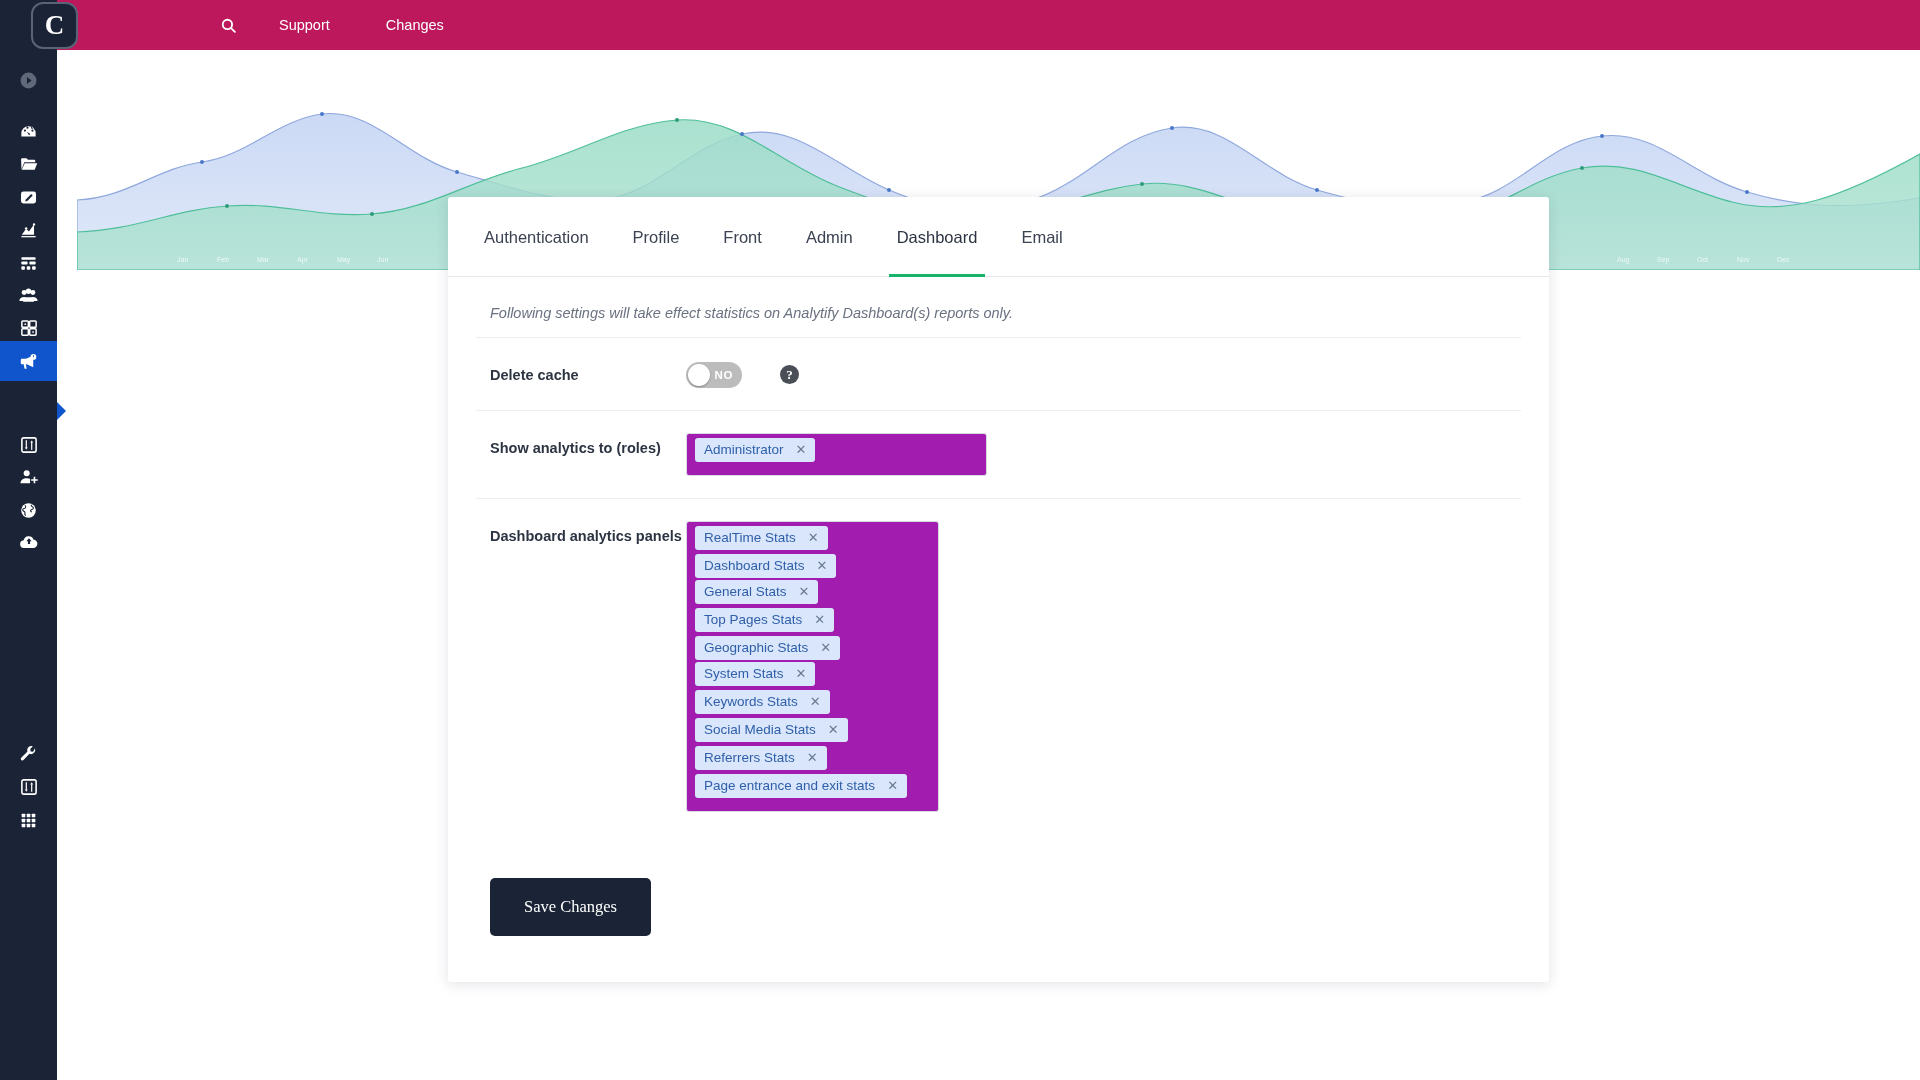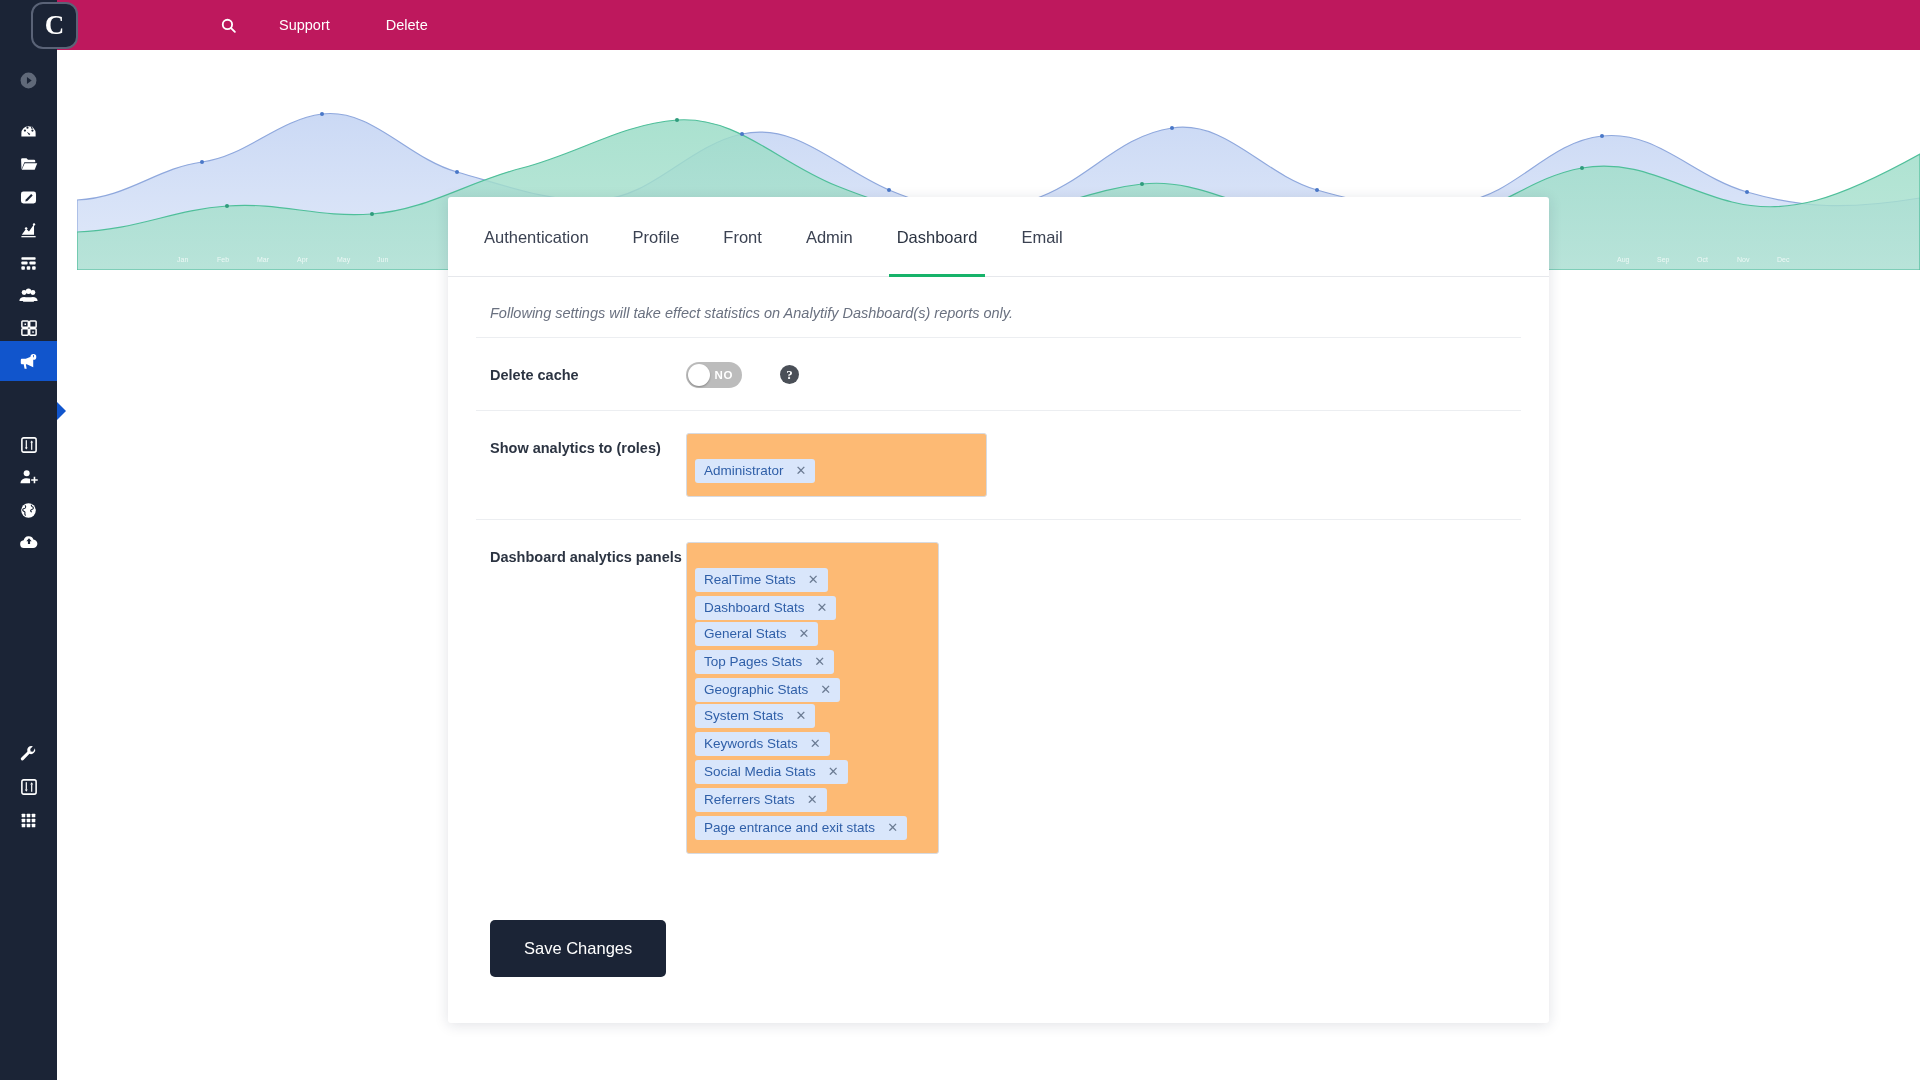--- a/index.html
+++ b/index.html
@@ -125,42 +125,42 @@
     width: 19px; height: 19px; border-radius: 50%; background: #4a4f57;
     color: #fff; font-size: 13px; font-weight: bold;
     display: inline-flex; align-items: center; justify-content: center;
     margin-left: 38px; margin-top: 5px; cursor: pointer;
     font-family: "Liberation Serif", serif;
   }
 
   
   .tagbox {
     border: 1px solid #d7dae0; border-radius: 3px;
-    background: #fdba74; padding: 23px 8px 9px 8px;
+    background: #a21caf; padding: 2px 8px 9px 8px;
     min-height: 42px;
   }
   .tagbox.roles { width: 301px; }
   .tagbox.panels { width: 253px; }
   .tagline { display: block; margin: 2px 0; }
   .tag {
     display: inline-flex; align-items: center;
     background: #d9e6fb; color: #2f5fa8;
     border-radius: 3px; font-size: 13.5px;
     padding: 4px 9px 5px 9px; margin-right: 6px; margin-bottom: 2px;
     white-space: nowrap;
   }
   .tag .x {
     margin-left: 12px; color: #6b7b93; font-size: 13px; cursor: pointer; line-height: 1;
   }
 
   .save-wrap { padding: 44px 0 0 14px; }
   .save-btn {
     background: #1b2436; color: #ffffff; border: none; border-radius: 5px;
     font-size: 16.5px; padding: 19px 34px; cursor: pointer;
-    font-family: Liberation Sans, sans-serif;
+    font-family: Liberation Serif, serif;
   }
 </style>
 </head>
 <body>
 
 <div id="app">
 
   <div class="hero">
     <svg width="1843" height="220" viewBox="0 0 1843 220" preserveAspectRatio="none">
       <defs>
@@ -213,21 +213,21 @@
 
   <div class="topbar">
     <div class="topnav">
       <span class="search-icon-wrap">
         <svg width="17" height="17" viewBox="0 0 24 24" fill="none" stroke="#ffffff" stroke-width="2.6" stroke-linecap="round">
           <circle cx="10.5" cy="10.5" r="6.6"></circle>
             <line x1="15.6" y1="15.6" x2="21" y2="21"></line>
         </svg>
       </span>
       <a class="nav-link" href="#">Support</a>
-      <a class="nav-link" href="#">Delete</a>
+      <a class="nav-link" href="#">Changes</a>
     </div>
   </div>
 
   <div class="sidebar">
     <div class="brand">C</div>
 
     <div class="sb-collapse">
       <svg width="19" height="19" viewBox="0 0 24 24">
         <circle cx="12" cy="12" r="10" fill="#9aa2b1"></circle>
         <path d="M10 7.5 L16 12 L10 16.5 Z" fill="#1b2436"></path>

